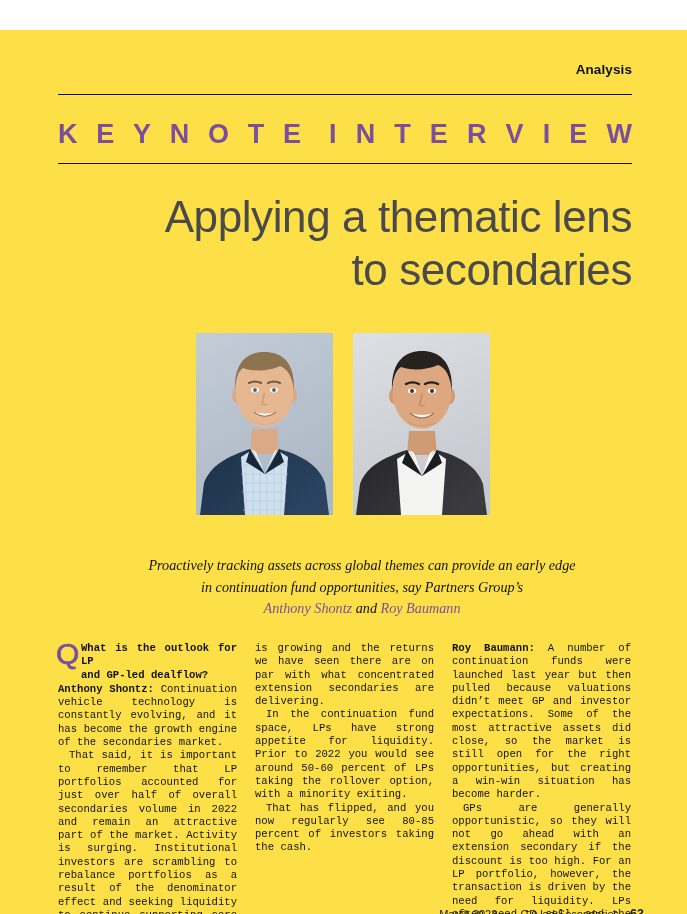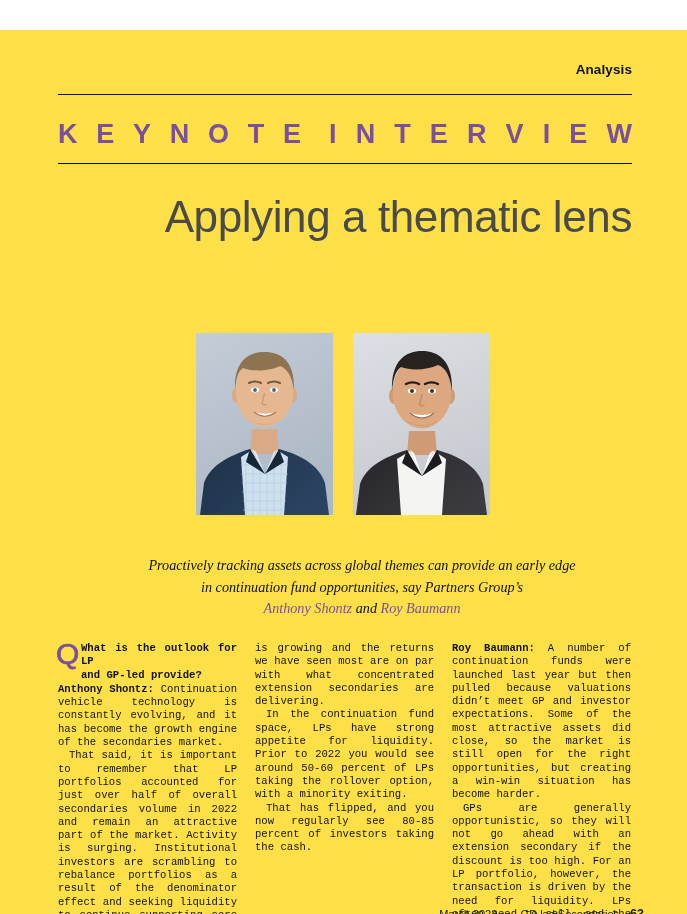--- a/index.html
+++ b/index.html
@@ -253,20 +253,21 @@
         <span>I</span>
         <span>E</span>
         <span>W</span>
       </span>
   </div>
 
   <div class="rule-bot"></div>
 
   <div class="headline">
     <span class="l1">Applying a thematic lens</span>
+    <span class="l2">to secondaries</span>
   </div>
 
   <div class="photos">
 
     <div class="photo">
       <svg viewBox="0 0 137 182" preserveAspectRatio="none">
         <defs>
           <linearGradient id="bgL" x1="0" y1="0" x2="0.4" y2="1">
             <stop offset="0%" stop-color="#c3ccd7"></stop>
             <stop offset="100%" stop-color="#aeb9c6"></stop>
@@ -388,28 +389,28 @@
     <br>
     <span class="names">Anthony Shontz</span><span class="and"> and </span><span class="names">Roy Baumann</span>
   </div>
 
   <div class="cols">
 
     <div class="col">
       <div class="q-head">
         <span class="q-mark">Q</span>
         <p class="q-text">What is the outlook for LP</p>
-        <p class="q-text">and GP-led provide?</p>
+        <p class="q-text">and GP-led dealflow?</p>
       </div>
       <p><span class="speaker">Anthony Shontz:</span><span> Continuation vehicle technology is constantly evolving, and it has become the growth engine of the secondaries market.</span></p>
       <p class="indent">That said, it is important to remember that LP portfolios accounted for just over half of overall secondaries volume in 2022 and remain an attractive part of the market. Activity is surging. Institutional investors are scrambling to rebalance portfolios as a result of the denominator effect and seeking liquidity to continue supporting core GPs. The LP portfolio space</p>
     </div>
 
     <div class="col">
-      <p>is growing and the returns we have seen most are on par with what concentrated extension secondaries are delivering.</p>
+      <p>is growing and the returns we have seen there are on par with what concentrated extension secondaries are delivering.</p>
       <p class="indent">In the continuation fund space, LPs have strong appetite for liquidity. Prior to 2022 you would see around 50-60 percent of LPs taking the rollover option, with a minority exiting.</p>
       <p class="indent">That has flipped, and you now regularly see 80-85 percent of investors taking the cash.</p>
     </div>
 
     <div class="col">
       <p><span class="speaker">Roy Baumann:</span><span> A number of continuation funds were launched last year but then pulled because valuations didn’t meet GP and investor expectations. Some of the most attractive assets did close, so the market is still open for the right opportunities, but creating a win-win situation has become harder.</span></p>
       <p class="indent">GPs are generally opportunistic, so they will not go ahead with an extension secondary if the discount is too high. For an LP portfolio, however, the transaction is driven by the need for liquidity. LPs often need to sell, and the discount is just the cost of early liquidity. In a continuation fund</p>
     </div>
 
   </div>

